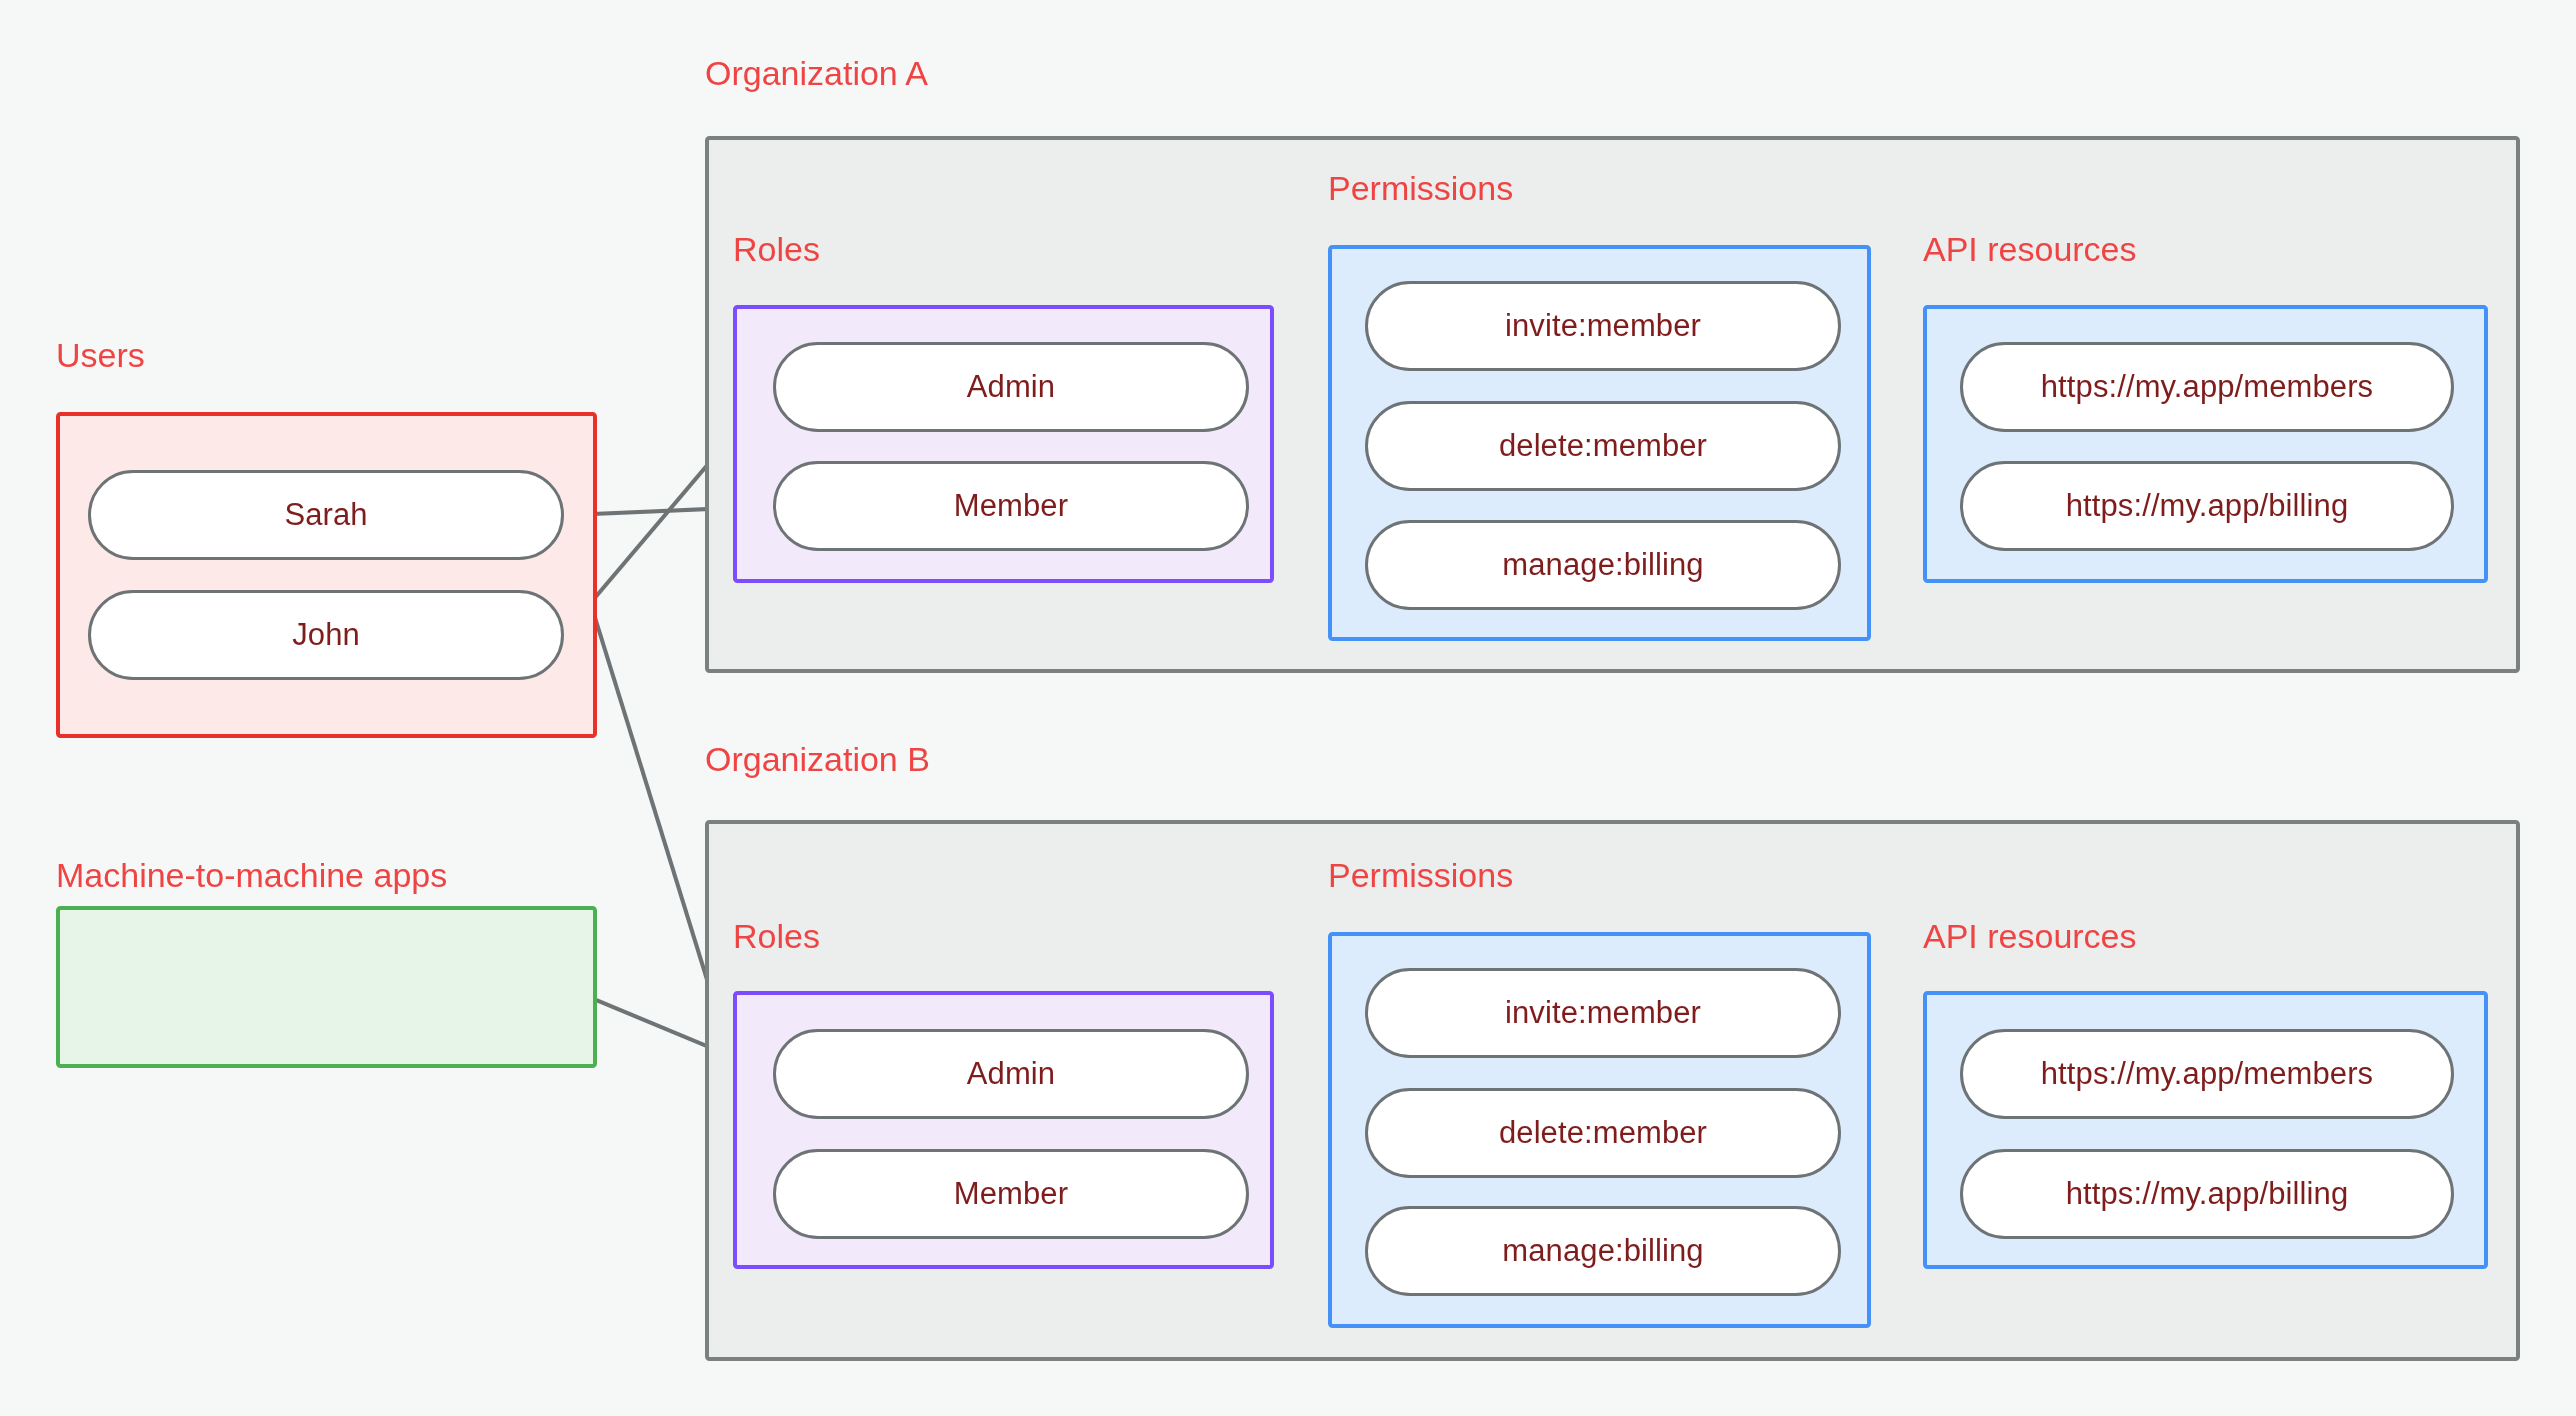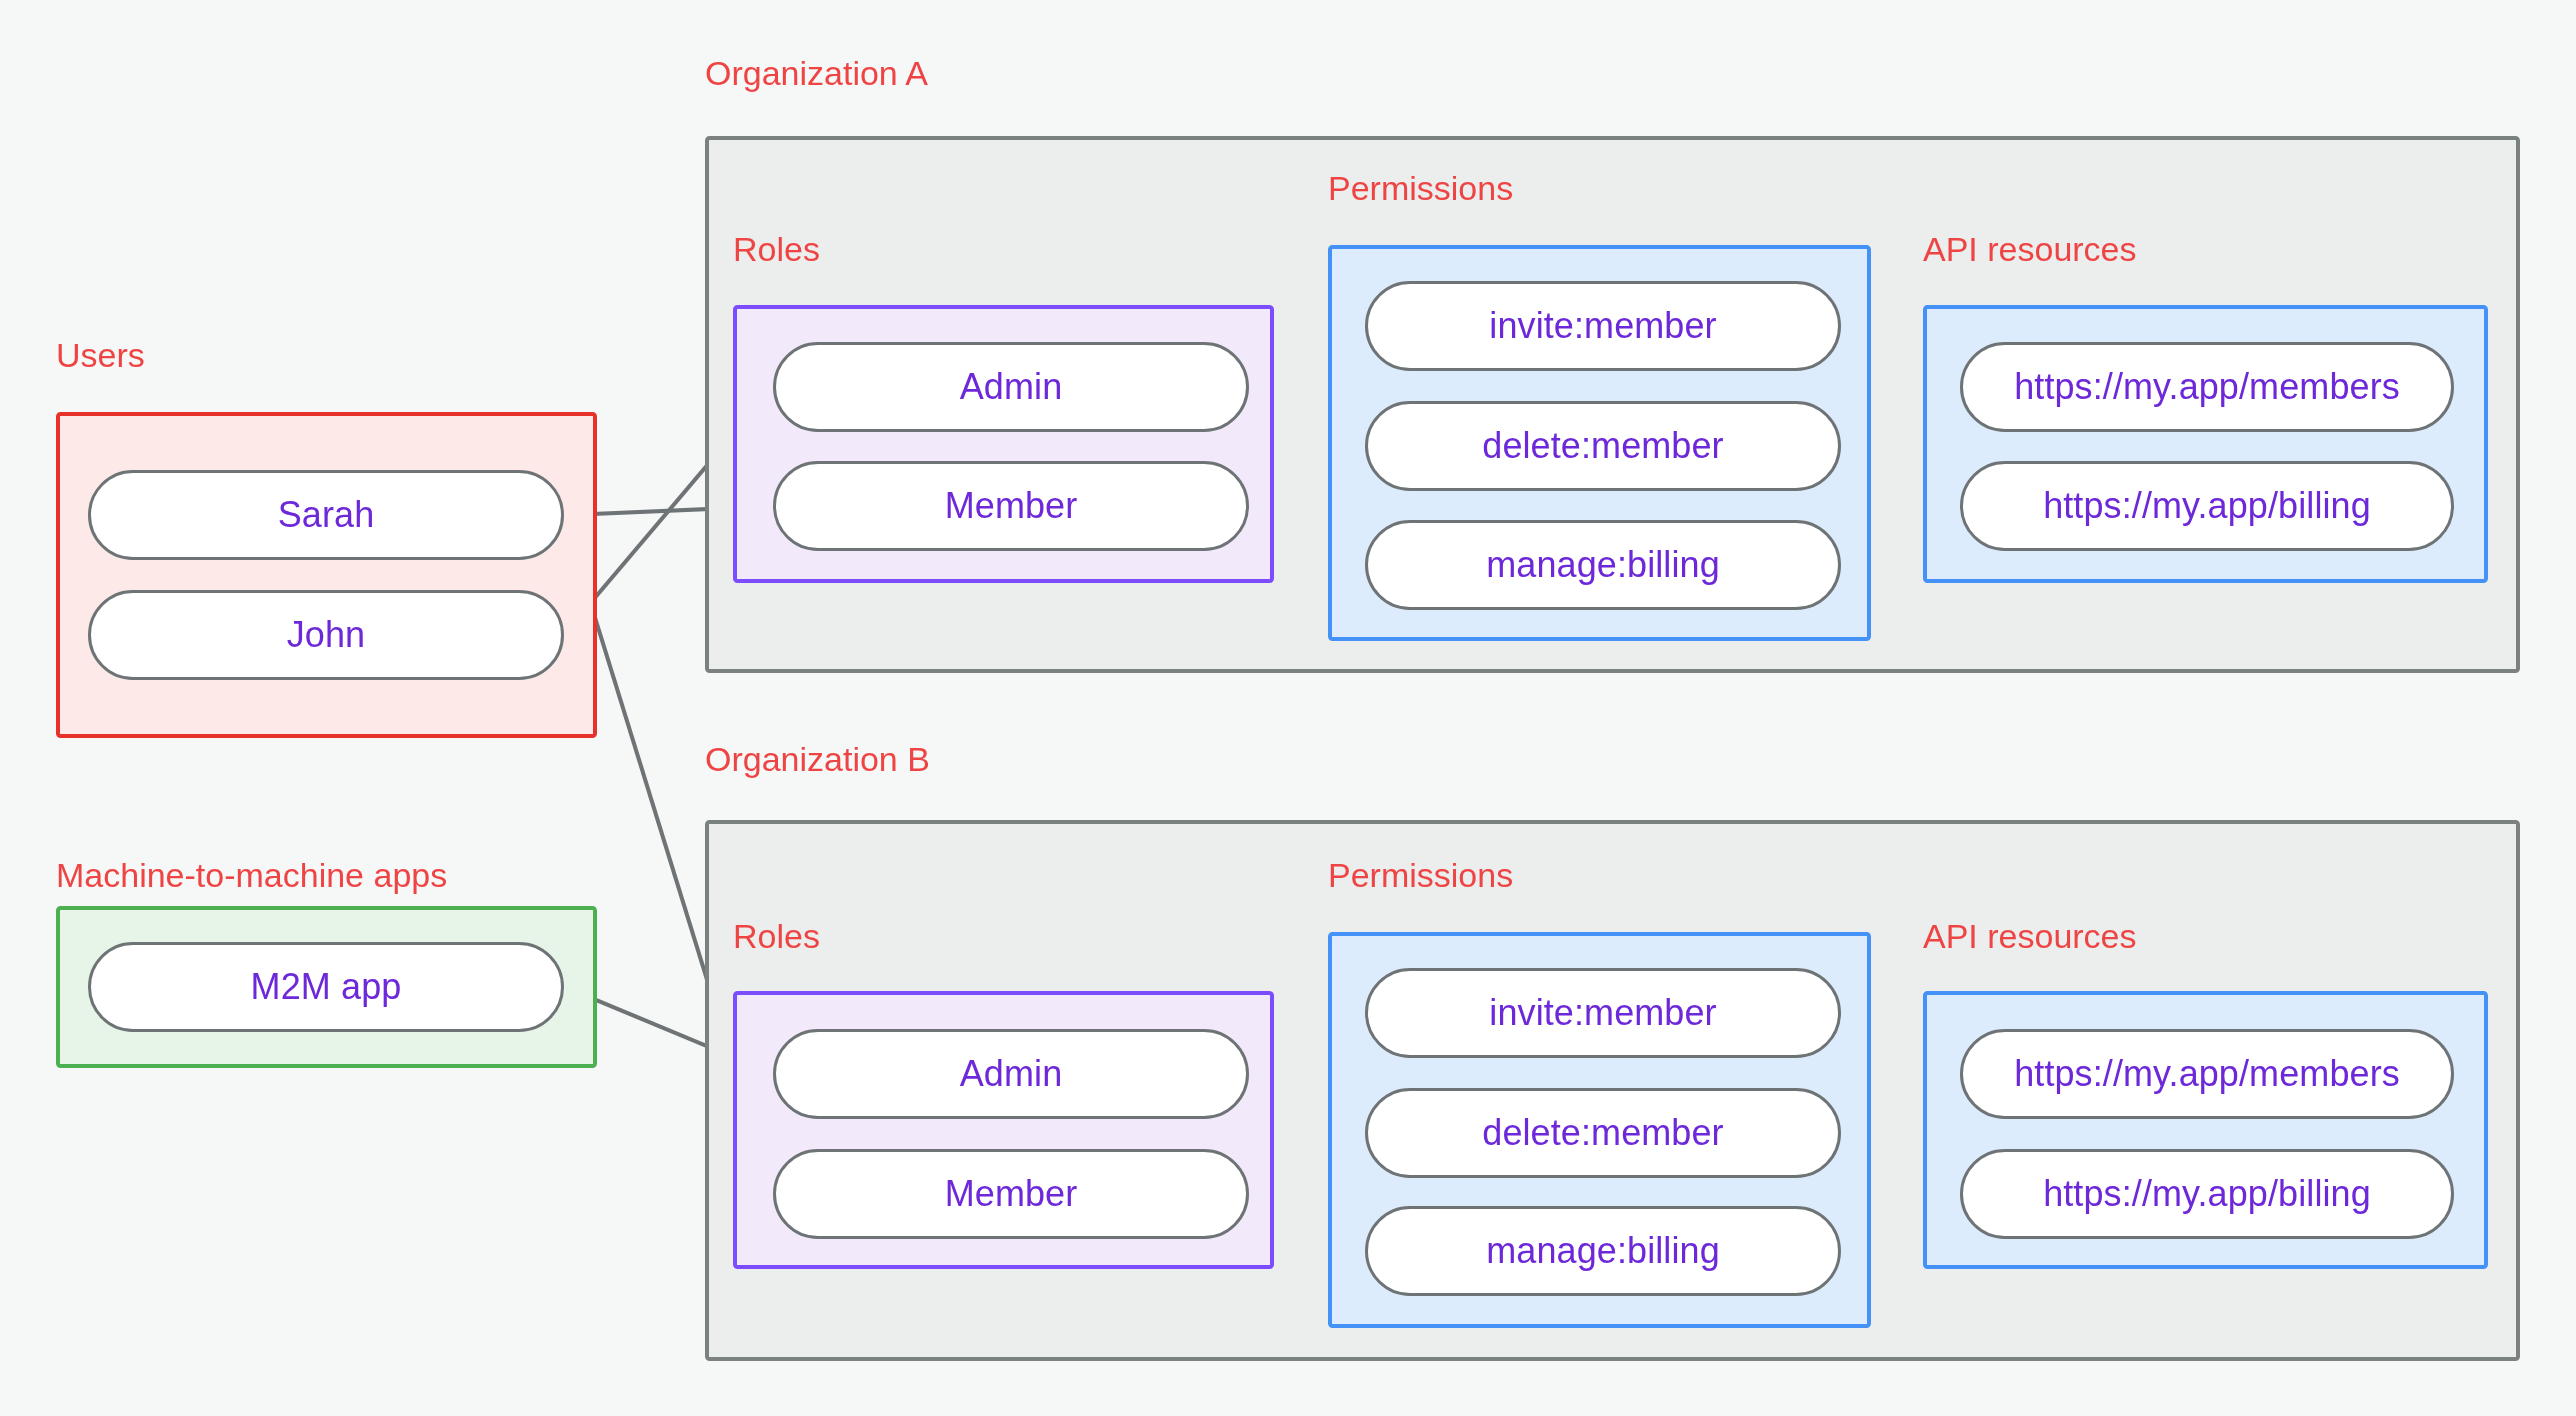--- a/index.html
+++ b/index.html
@@ -56,22 +56,22 @@
 
   .pill {
     position: absolute;
     box-sizing: border-box;
     background: #ffffff;
     border: 3.6px solid #6e7376;
     border-radius: 900px;
     display: flex;
     align-items: center;
     justify-content: center;
-    font-size: 36px;
-    color: #6d28d9;
+    font-size: 31px;
+    color: #7f1d1d;
     white-space: nowrap;
     letter-spacing: 0.1px;
   }
 
   
   #edges {
     position: absolute;
     left: 0; top: 0;
     width: 2576px;
     height: 1416px;
@@ -129,21 +129,20 @@
     <circle cx="2175" cy="1325" r="11"></circle>
   </svg>
 
   <div class="grp-label" style="left:56px; top:338px;">Users</div>
   <div class="box users-box" style="left:56px; top:412px; width:541px; height:326px;"></div>
   <div class="pill" style="left:88px; top:590px; width:476px; height:90px;">John</div>
   <div class="pill" style="left:88px; top:470px; width:476px; height:90px;">Sarah</div>
 
   <div class="grp-label" style="left:56px; top:858px;">Machine-to-machine apps</div>
   <div class="box m2m-box" style="left:56px; top:906px; width:541px; height:162px;"></div>
-  <div class="pill" style="left:88px; top:942px; width:476px; height:90px;">M2M app</div>
 
   <div class="grp-label" style="left:705px; top:56px;">Organization A</div>
   <div class="box org-box" style="left:705px; top:136px; width:1815px; height:537px;"></div>
 
   <div class="grp-label" style="left:733px; top:232px;">Roles</div>
   <div class="box roles-box" style="left:733px; top:305px; width:541px; height:278px;"></div>
   <div class="pill" style="left:773px; top:342px; width:476px; height:90px;">Admin</div>
   <div class="pill" style="left:773px; top:461px; width:476px; height:90px;">Member</div>
 
   <div class="grp-label" style="left:1328px; top:171px;">Permissions</div>

